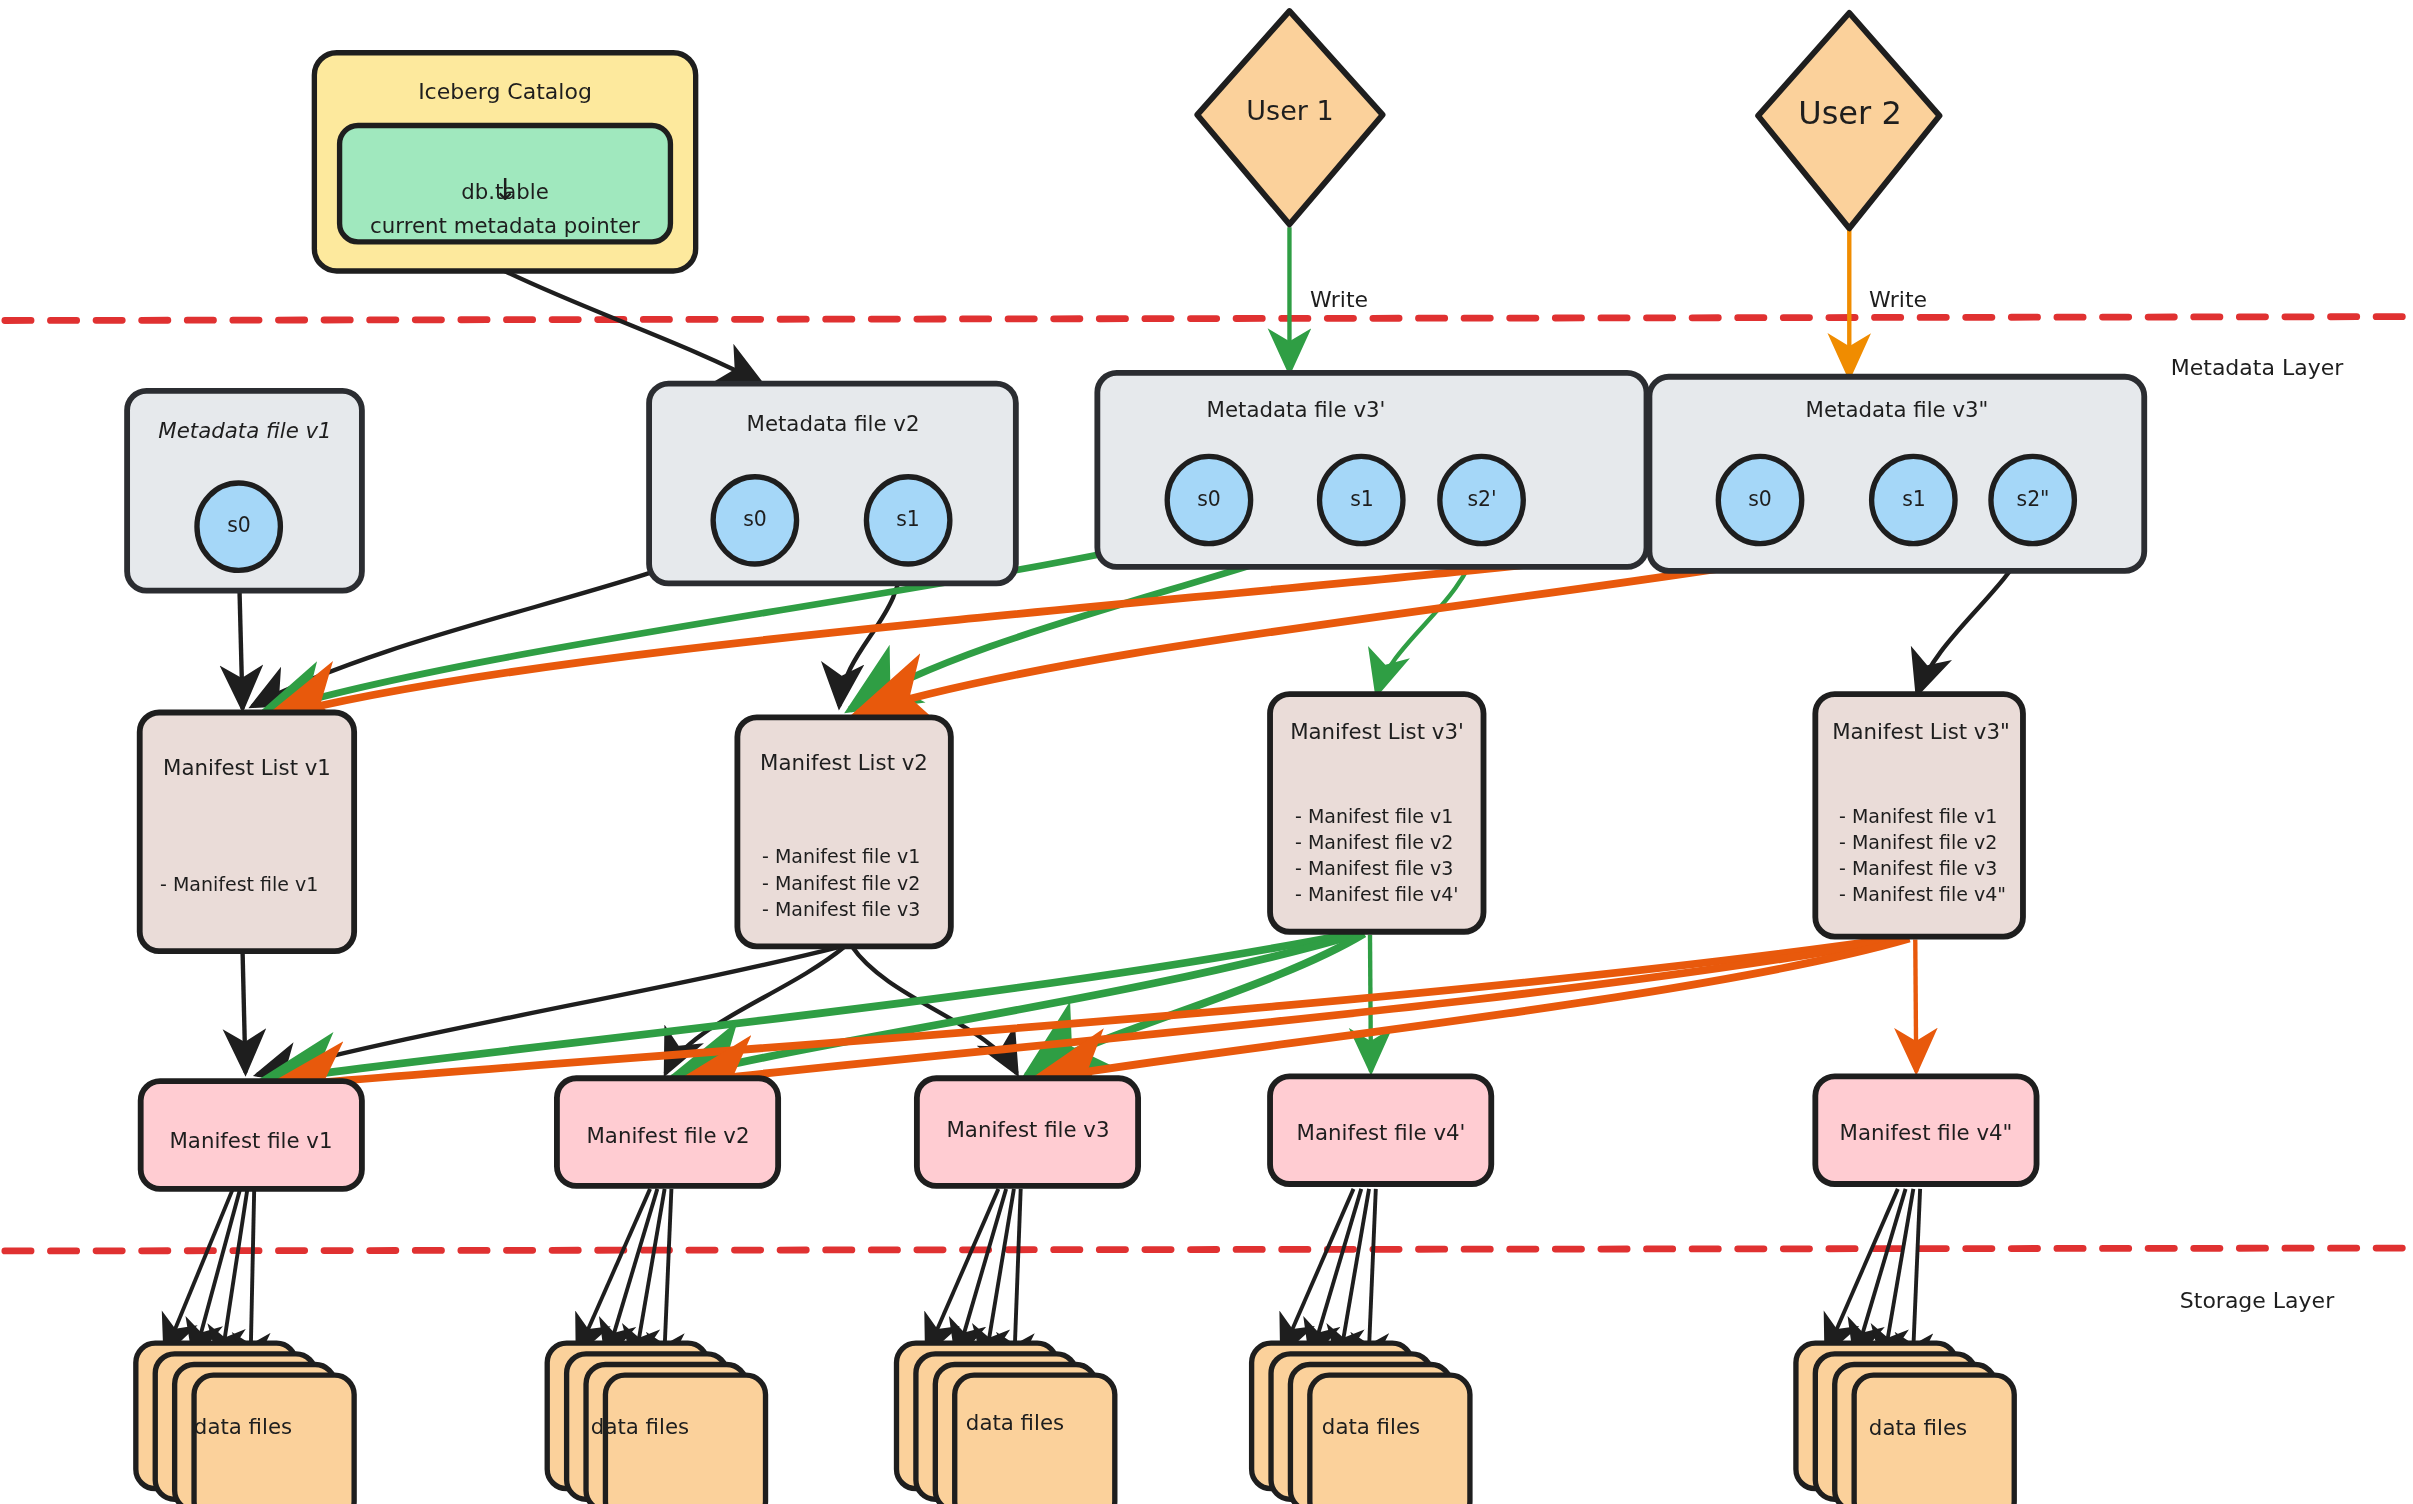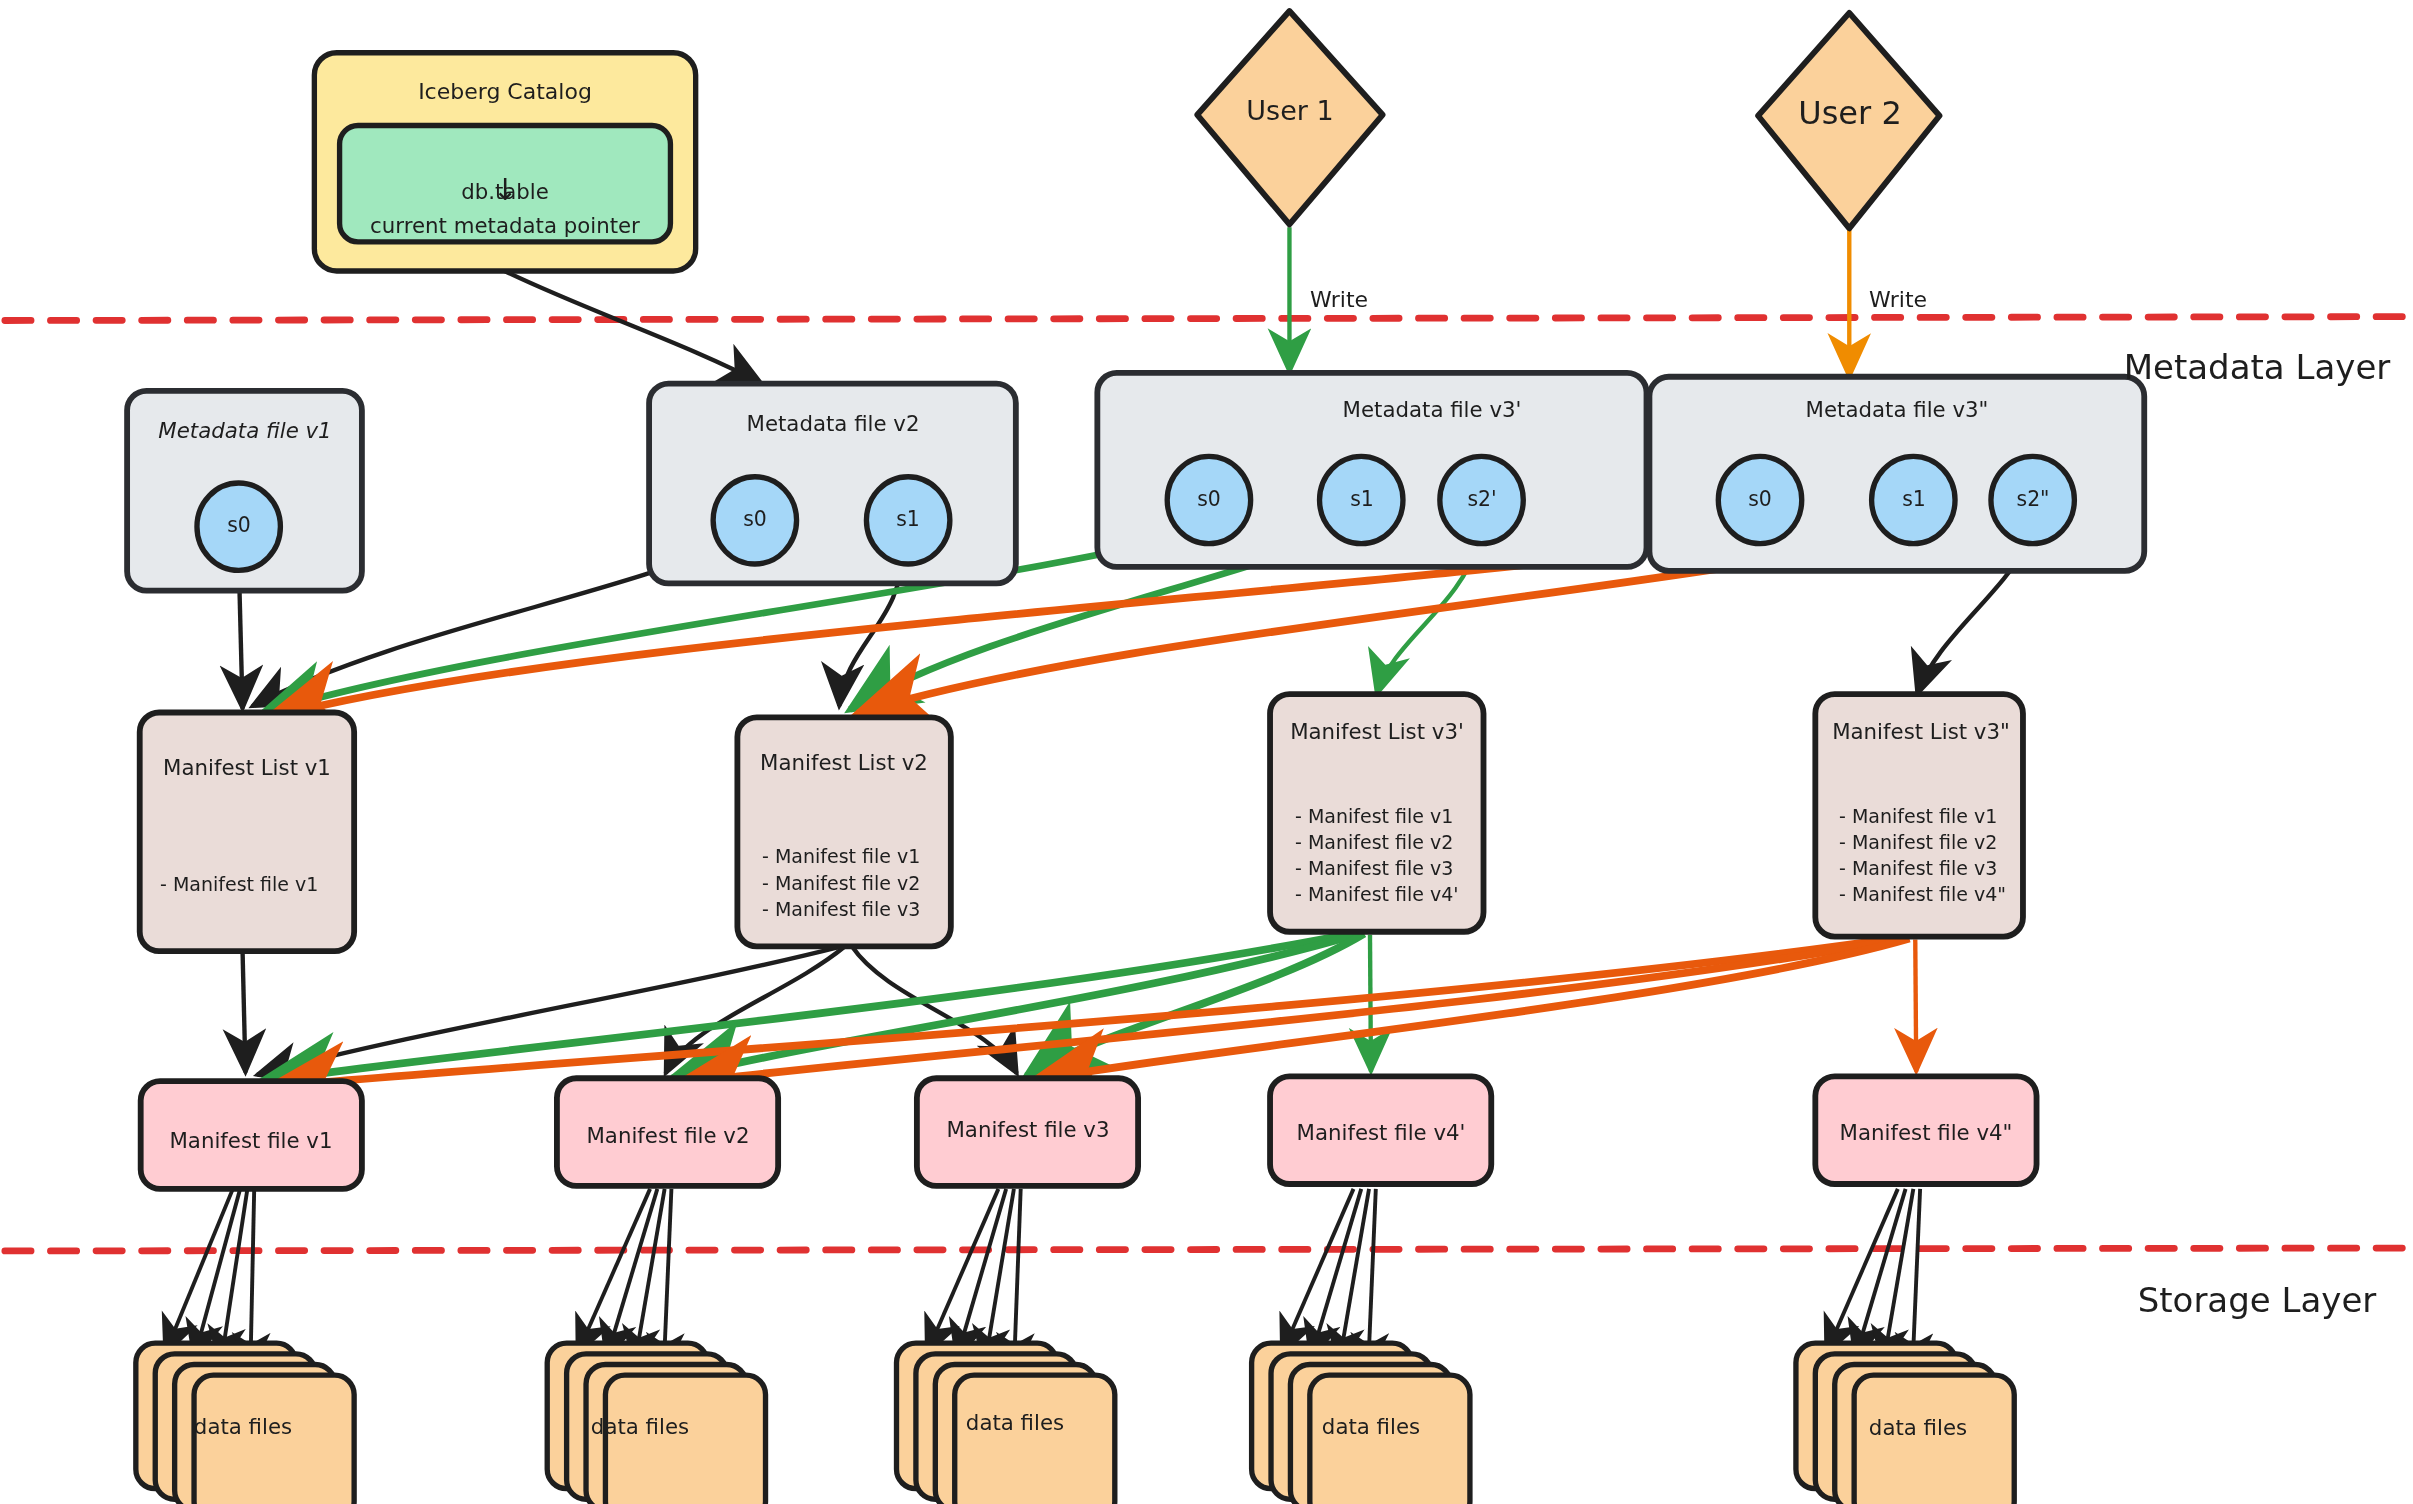--- a/index.html
+++ b/index.html
@@ -8,21 +8,21 @@
   #stage{position:absolute;left:0;top:0;width:2266px;height:1505px;border-radius:19px;}
   svg#canvas{position:absolute;left:0;top:0;width:2413px;height:1505px;}
   .lbl{position:absolute;white-space:pre;color:#1e1e1e;
        font-family:"DejaVu Sans", sans-serif;text-align:center;
        line-height:1.35;pointer-events:none;}
   .ctr{transform:translate(-50%,-50%);}
   .t-title{font-size:22px;}
   .t-node{font-size:21.3px;}
   .t-snap{font-size:20.4px;}
   .t-edge{font-size:22px;}
-  .t-layer{font-size:34px;}
+  .t-layer{font-size:22px;}
   .t-list{font-size:19px;text-align:left;white-space:pre;line-height:1.5;margin-top:36px;}
 </style>
 </head>
 <body>
 
 <div id="stage">
 
 <svg id="canvas" viewBox="0 0 4974 3101" xmlns="http://www.w3.org/2000/svg">
   <defs>
     <marker id="ah-k" markerWidth="13" markerHeight="13" refX="10" refY="5" orient="auto" markerUnits="strokeWidth">
@@ -275,21 +275,21 @@
 <div class="lbl ctr" style="left:1290px;top:111px;font-size:27px;">User 1</div>
 <div class="lbl ctr" style="left:1850px;top:114px;font-size:32px;">User 2</div>
 <div class="lbl t-edge" style="left:1310px;top:285px;">Write</div>
 <div class="lbl t-edge" style="left:1869px;top:285px;">Write</div>
 
 <div class="lbl ctr t-layer" style="left:2257px;top:368px;">Metadata Layer</div>
 <div class="lbl ctr t-layer" style="left:2257px;top:1301px;">Storage Layer</div>
 
 <div class="lbl ctr t-node" style="left:245px;top:431px;font-style:italic;">Metadata file v1</div>
 <div class="lbl ctr t-node" style="left:833px;top:424px;">Metadata file v2</div>
-<div class="lbl ctr t-node" style="left:1432px;top:410px;">Metadata file v3'</div>
+<div class="lbl ctr t-node" style="left:1296px;top:410px;">Metadata file v3'</div>
 <div class="lbl ctr t-node" style="left:1897px;top:410px;">Metadata file v3"</div>
 
 <div class="lbl ctr t-snap" style="left:239px;top:526px;">s0</div>
 <div class="lbl ctr t-snap" style="left:755px;top:520px;">s0</div>
 <div class="lbl ctr t-snap" style="left:908px;top:520px;">s1</div>
 <div class="lbl ctr t-snap" style="left:1209px;top:500px;">s0</div>
 <div class="lbl ctr t-snap" style="left:1362px;top:500px;">s1</div>
 <div class="lbl ctr t-snap" style="left:1482px;top:500px;text-align:right;">s2'</div>
 <div class="lbl ctr t-snap" style="left:1760px;top:500px;">s0</div>
 <div class="lbl ctr t-snap" style="left:1914px;top:500px;">s1</div>

